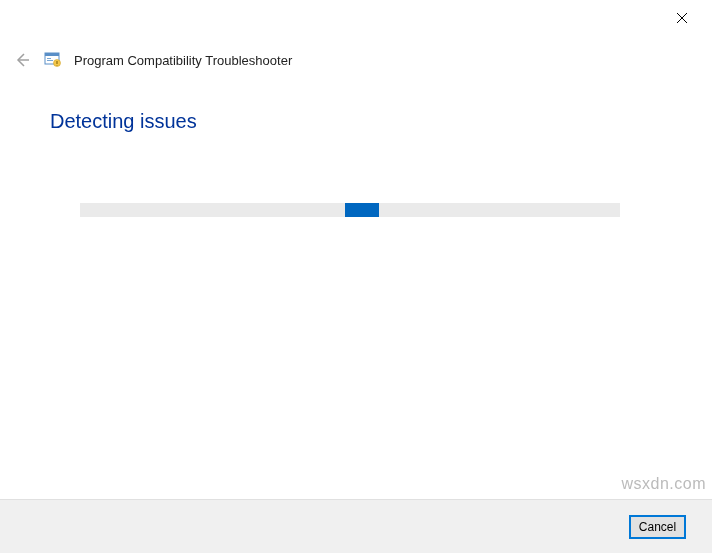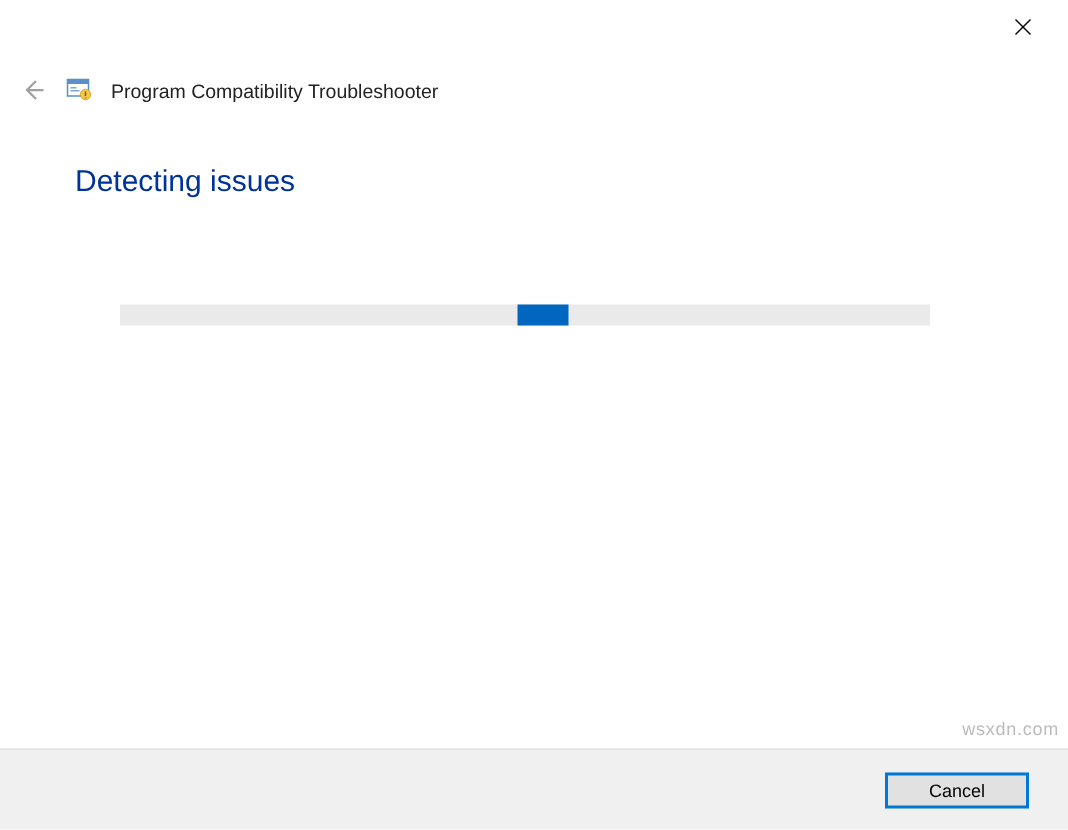--- a/index.html
+++ b/index.html
@@ -83,34 +83,34 @@
       right: 0;
       height: 54px;
       background: #f0f0f0;
       border-top: 1px solid #e0e0e0;
       display: flex;
       justify-content: flex-end;
       align-items: center;
       padding-right: 26px;
     }
     .cancel-btn {
-      width: 96px;
+      width: 57px;
       height: 24px;
       background: #e1e1e1;
       border: 2px solid #0078d7;
       font-size: 12px;
       font-family: inherit;
       cursor: pointer;
       color: #000;
     }
     .watermark {
       position: absolute;
       right: 6px;
       bottom: 60px;
-      font-size: 12px;
+      font-size: 16px;
       color: #bbb;
       letter-spacing: 0.5px;
     }
   </style>
 </head>
 <body>
 
 <div class="titlebar">
   <div class="close-btn">
     <svg viewBox="0 0 12 12">

